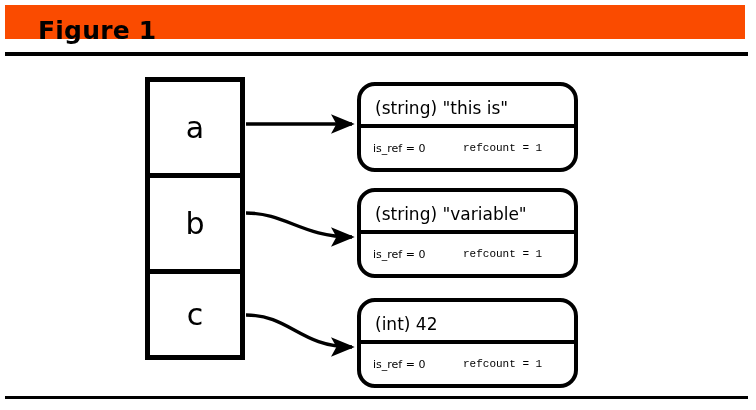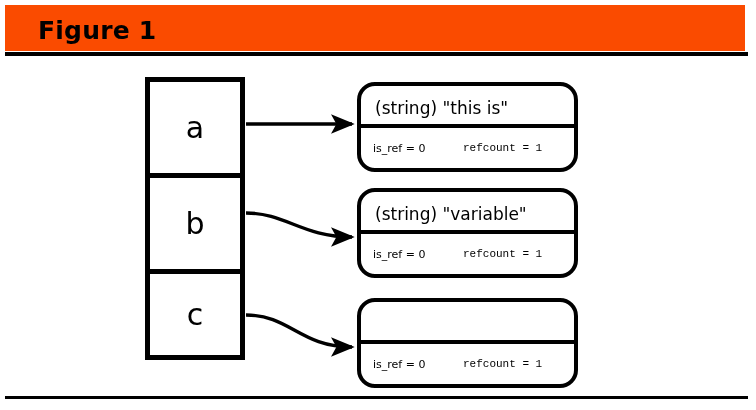--- a/index.html
+++ b/index.html
@@ -19,21 +19,21 @@
     background: #ffffff;
     overflow: hidden;
   }
 
   
   .header-bar {
     position: absolute;
     left: 5px;
     top: 5px;
     width: 740px;
-    height: 46px;
+    height: 34px;
     background: #fa4b00;
   }
   .header-title {
     position: absolute;
     left: 33px;
     top: 11px;
     font-family: "DejaVu Sans", "Liberation Sans", sans-serif;
     font-size: 25px;
     font-weight: bold;
     color: #000000;
@@ -197,20 +197,21 @@
   <div class="value-box box-1">
     <div class="value-type">(string) "variable"</div>
     <div class="value-divider"></div>
     <div class="value-meta">
       <span class="meta-isref">is_ref = 0</span>
       <span class="meta-refcount">refcount = 1</span>
     </div>
   </div>
 
   <div class="value-box box-2">
+    <div class="value-type">(int) 42</div>
     <div class="value-divider"></div>
     <div class="value-meta">
       <span class="meta-isref">is_ref = 0</span>
       <span class="meta-refcount">refcount = 1</span>
     </div>
   </div>
 
   <svg class="arrow-layer" viewBox="0 0 756 410">
     <defs>
       <marker id="arrowhead" markerWidth="7" markerHeight="7" refX="6.2" refY="3" orient="auto" markerUnits="strokeWidth">

